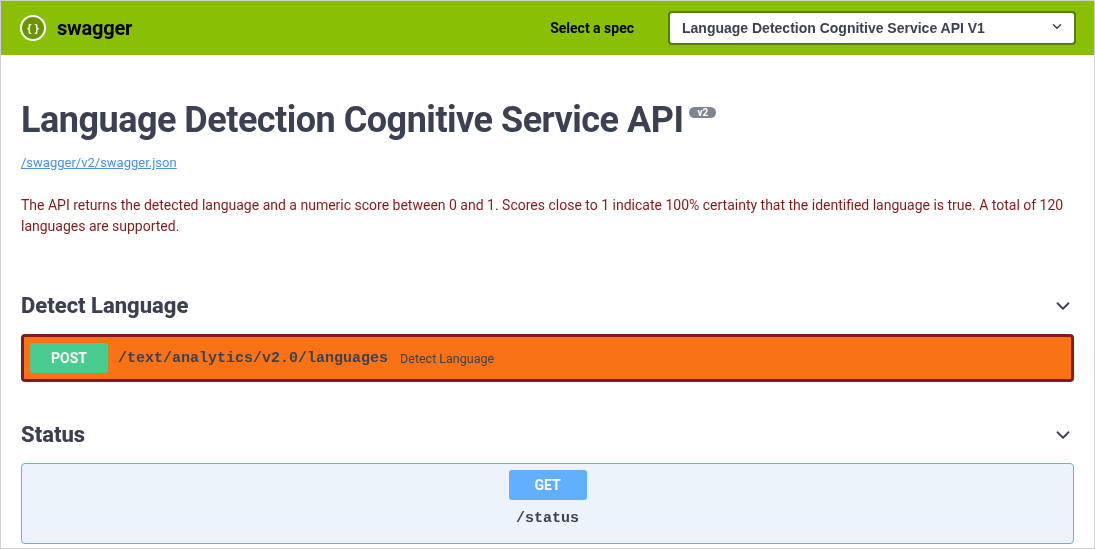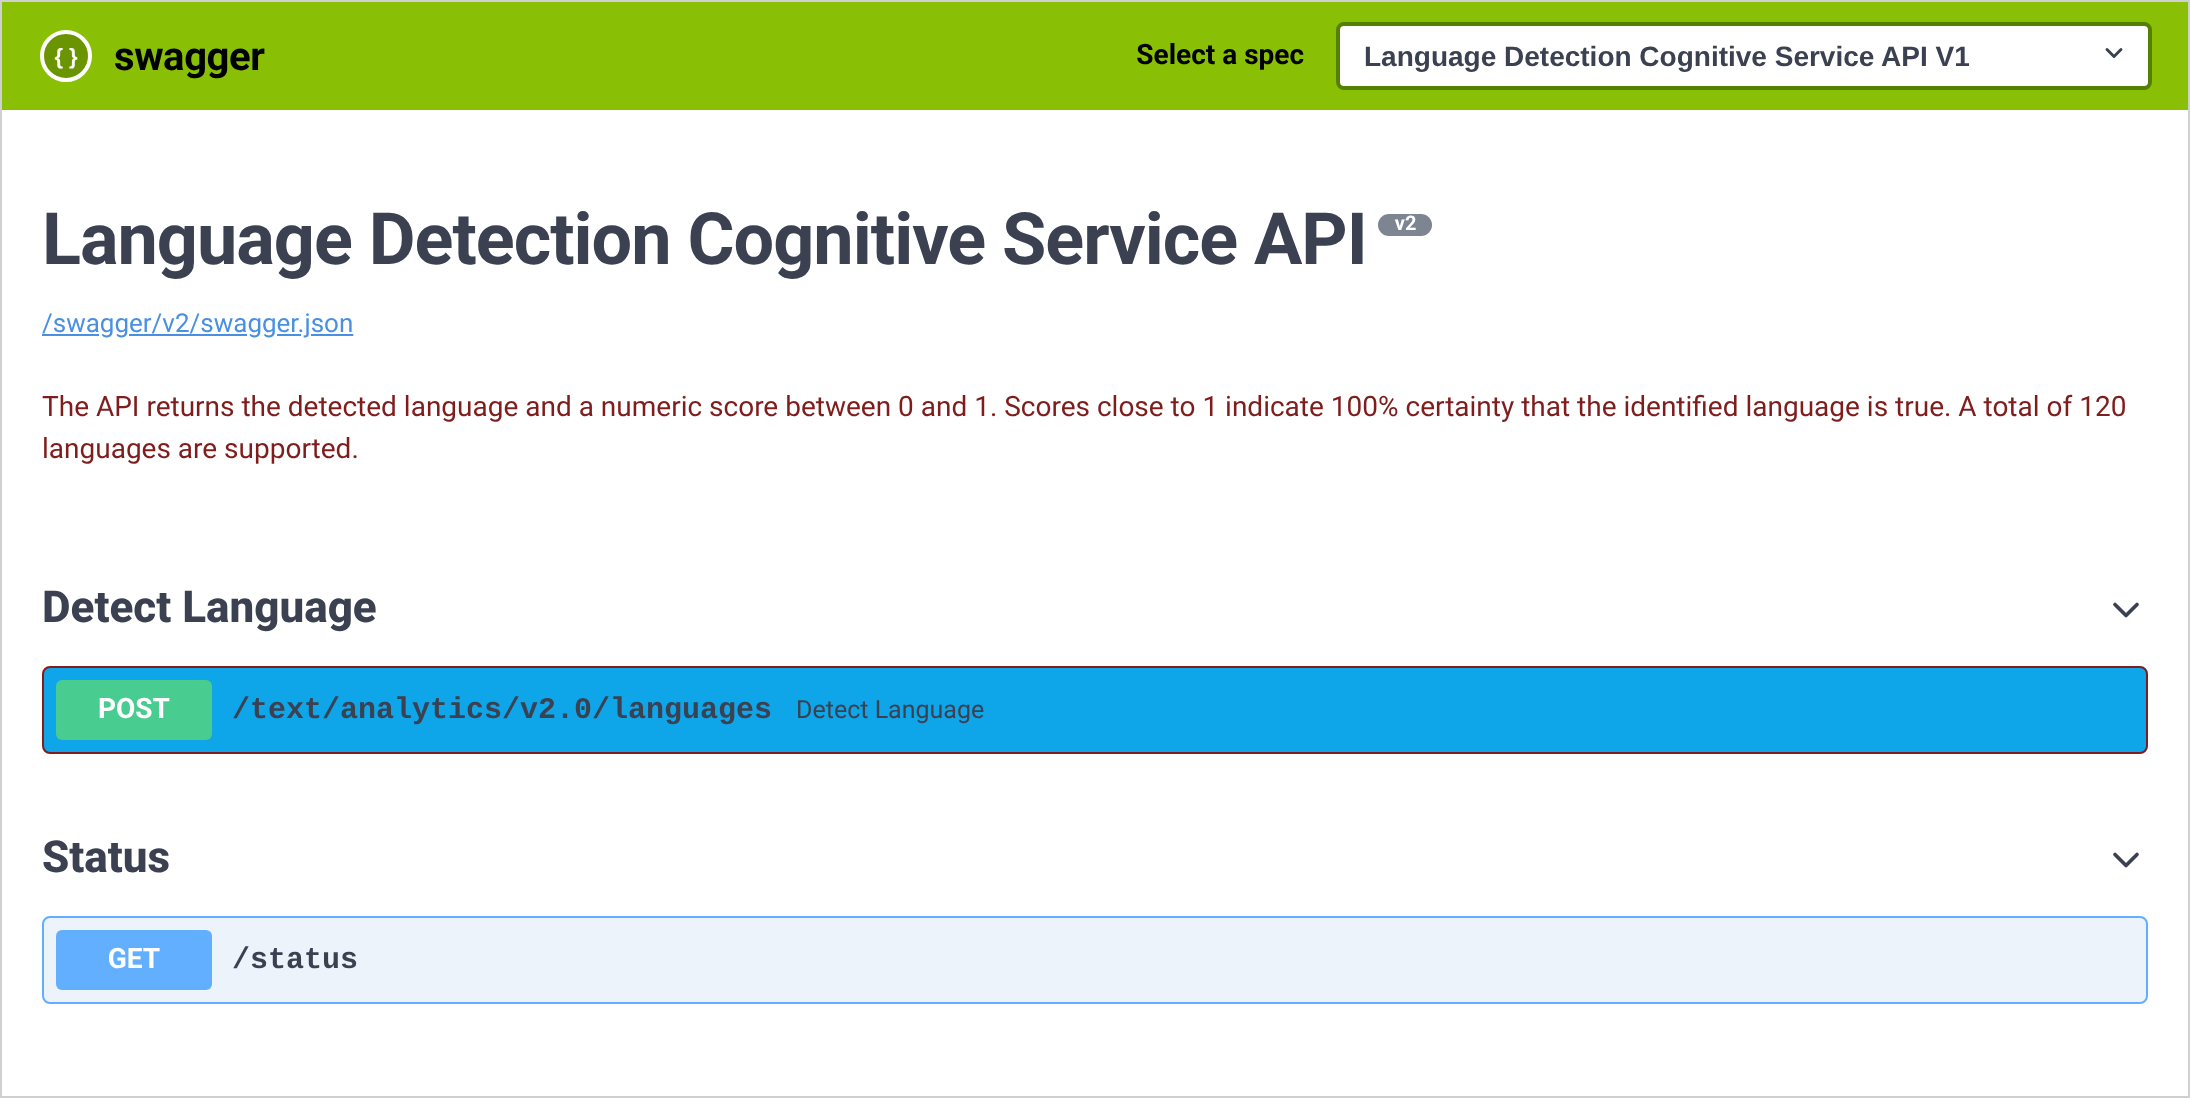--- a/index.html
+++ b/index.html
@@ -36,21 +36,21 @@
     color: #000000;
     font-weight: 700;
     font-size: 20px;
     letter-spacing: -0.2px;
   }
   .spacer { flex: 1; }
   .spec-label {
     color: #000;
     font-weight: 700;
     font-size: 14px;
-    margin-right: 2px;
+    margin-right: 20px;
   }
   .spec-select-wrap {
     position: relative;
     width: 408px;
     height: 34px;
   }
   .spec-select {
     width: 100%;
     height: 100%;
     border: 2px solid #547f00;
@@ -133,26 +133,27 @@
   .opblock {
     margin-top: 12px;
     border-radius: 4px;
     display: flex;
     align-items: center;
     padding: 6px;
     gap: 10px;
     cursor: pointer;
   }
   .opblock-post {
-    background: #0ea5e9;
-    border: 1px solid #7f1d1d;
+    background: #f97316;
+    border: 3px solid #7f1d1d;
   }
   .opblock-get {
     background: #ecf3fb;
     border: 1px solid #61affe;
+    flex-direction: column;
   }
   .method-badge {
     color: #fff;
     font-weight: 700;
     font-size: 14px;
     width: 78px;
     height: 30px;
     border-radius: 3px;
     display: flex;
     align-items: center;

